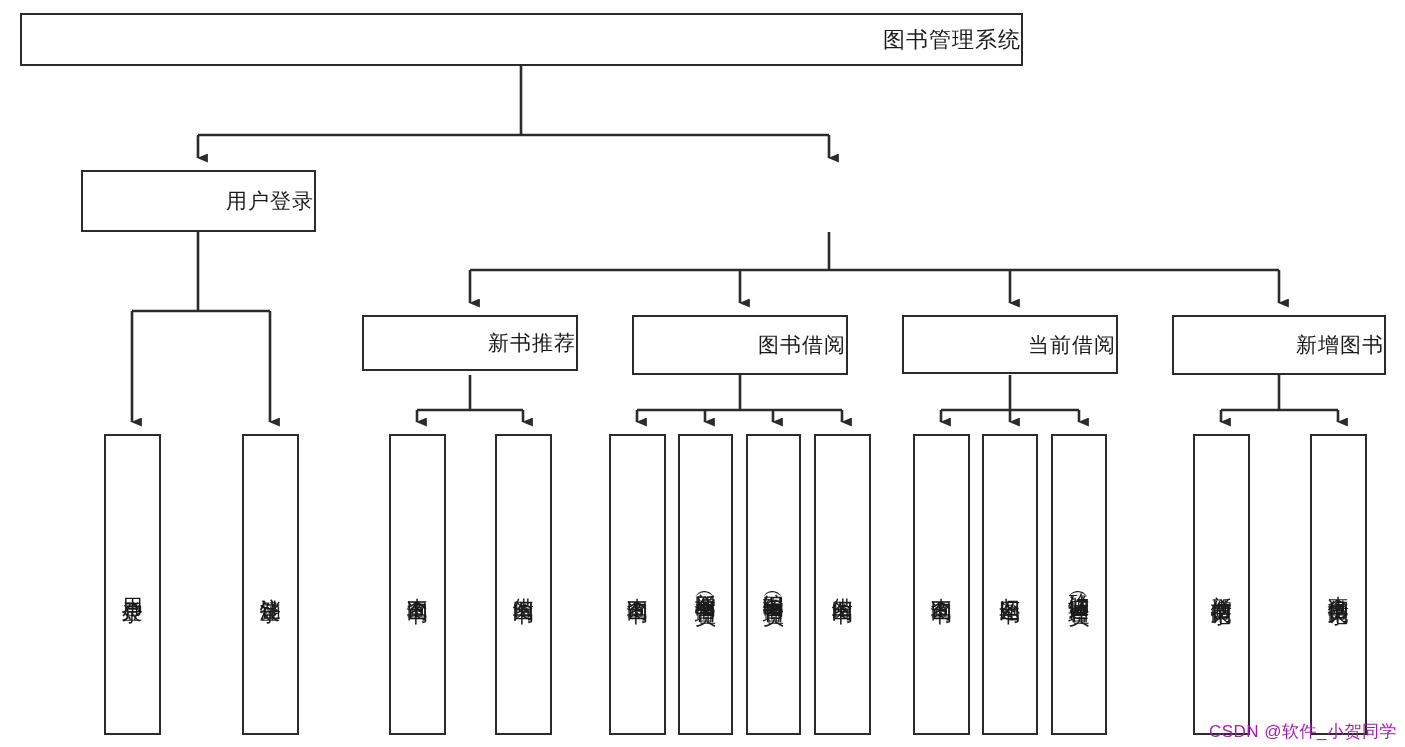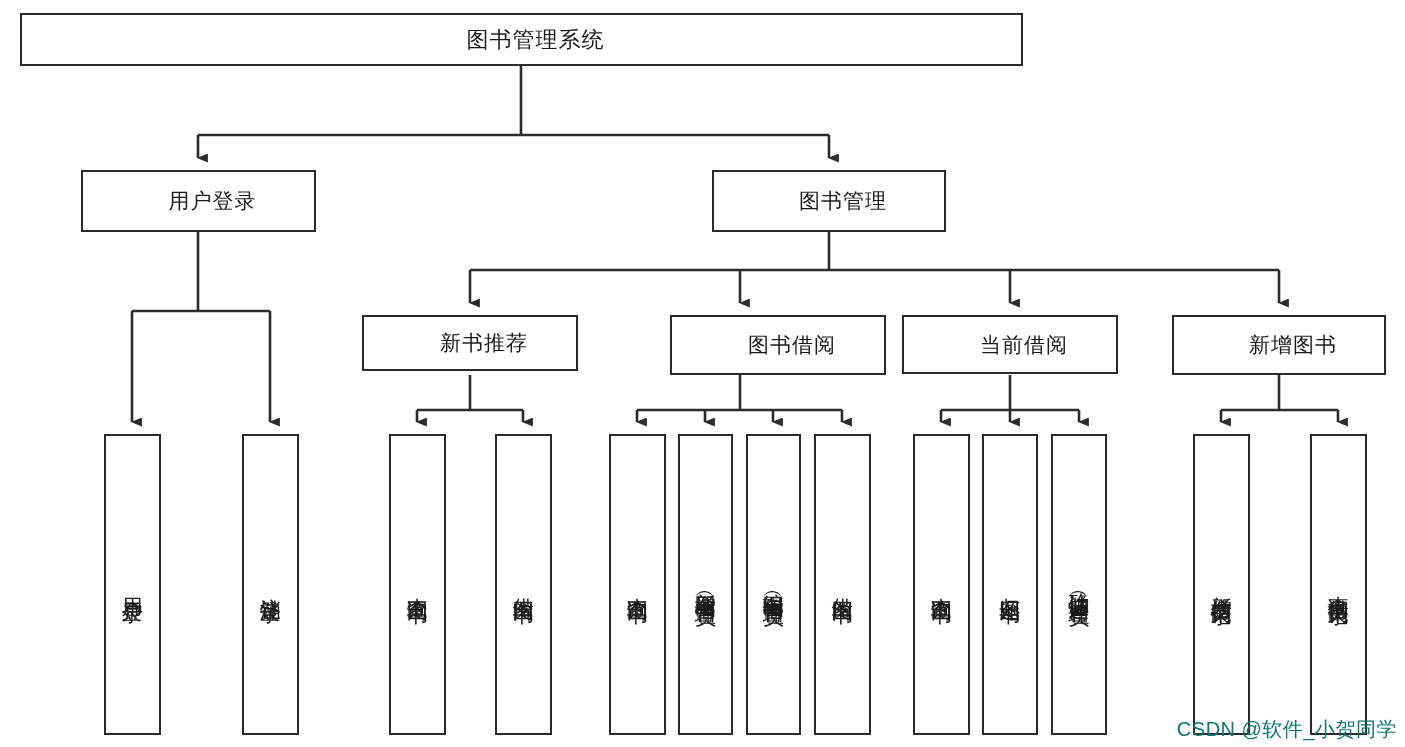--- a/index.html
+++ b/index.html
@@ -12,21 +12,21 @@
   #stage{position:relative;width:1405px;height:747px;}
   svg#wires{position:absolute;left:0;top:0;width:1405px;height:747px;}
 
   .node{
     position:absolute;
     box-sizing:border-box;
     background:#ffffff;
     border:2px solid #2b2b2b;
     display:flex;
     align-items:center;
-    justify-content:center;
+    justify-content:flex-end;
     color:#1a1a1a;
     padding-left:28px;
   }
   .node.h{
     font-size:21px;
     letter-spacing:1px;
   }
   .node.root{font-size:22px;}
   .node.v{
     font-size:21px;
@@ -41,22 +41,22 @@
   }
   .node.v .vtxt{
     writing-mode:vertical-rl;
     text-orientation:upright;
     display:block;
   }
   .watermark{
     position:absolute;
     right:8px;
     bottom:4px;
-    font-size:20px;
-    color:#0f766e;
+    font-size:17px;
+    color:#a21caf;
     letter-spacing:0.5px;
     white-space:nowrap;
     pointer-events:none;
   }
 </style>
 </head>
 <body>
 
 <div id="stage">
 
@@ -110,28 +110,25 @@
     </g>
   </svg>
 
   <div class="node h root" style="left:20px;top:13px;width:1003px;height:53px;">
     <span>图书管理系统</span>
   </div>
 
   <div class="node h" style="left:81px;top:170px;width:235px;height:62px;">
     <span>用户登录</span>
   </div>
-  <div class="node h" style="left:712px;top:170px;width:234px;height:62px;">
-    <span>图书管理</span>
-  </div>
 
   <div class="node h" style="left:362px;top:315px;width:216px;height:56px;">
     <span>新书推荐</span>
   </div>
-  <div class="node h" style="left:632px;top:315px;width:216px;height:60px;margin-left:38px;">
+  <div class="node h" style="left:632px;top:315px;width:216px;height:60px;">
     <span>图书借阅</span>
   </div>
   <div class="node h" style="left:902px;top:315px;width:216px;height:59px;">
     <span>当前借阅</span>
   </div>
   <div class="node h" style="left:1172px;top:315px;width:214px;height:60px;">
     <span>新增图书</span>
   </div>
 
   <div class="node v" style="left:104px;top:434px;width:57px;height:301px;">

